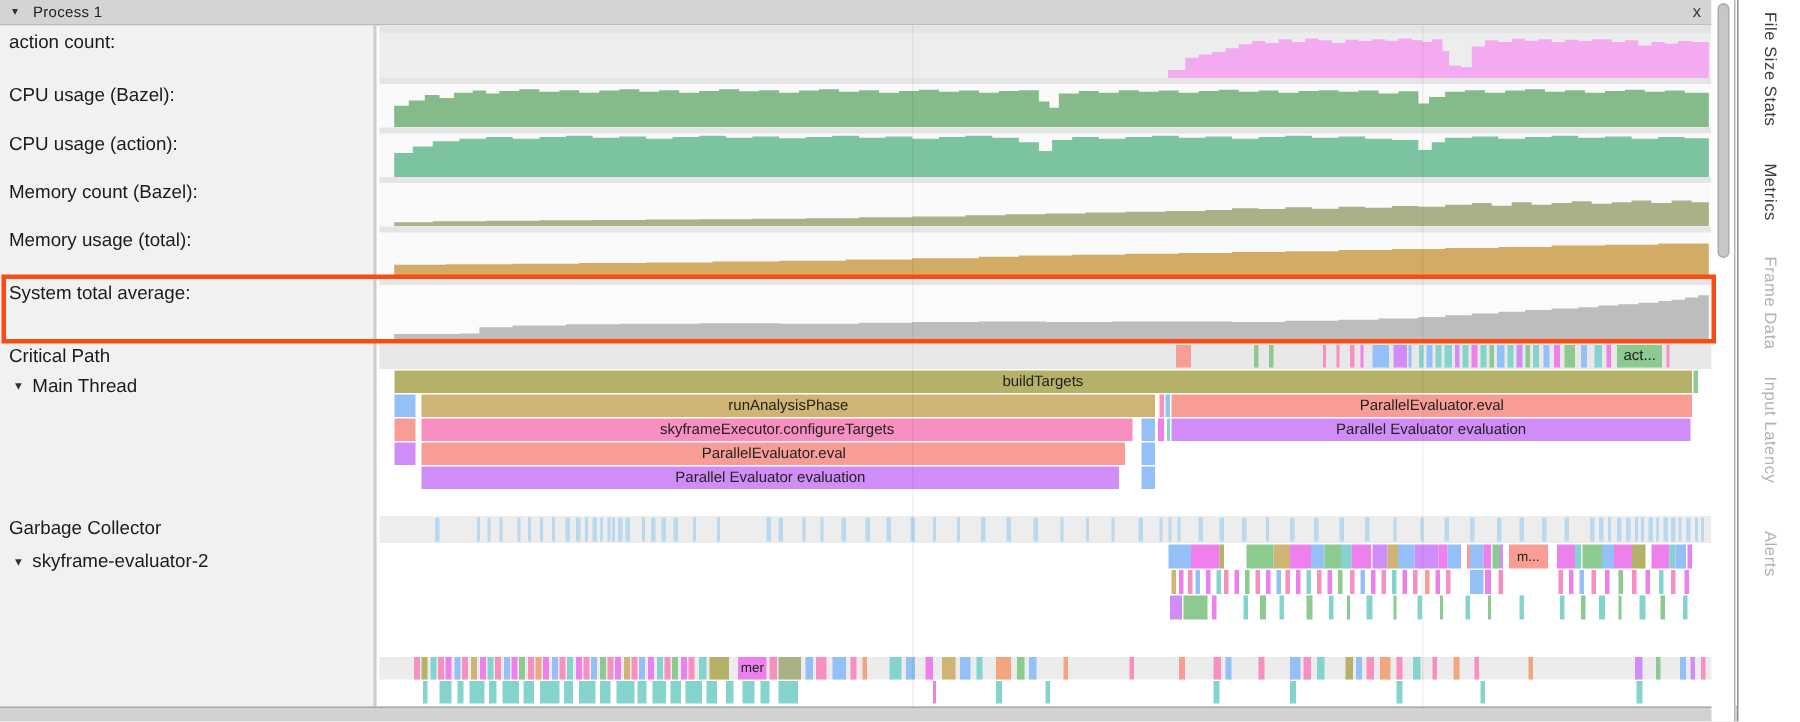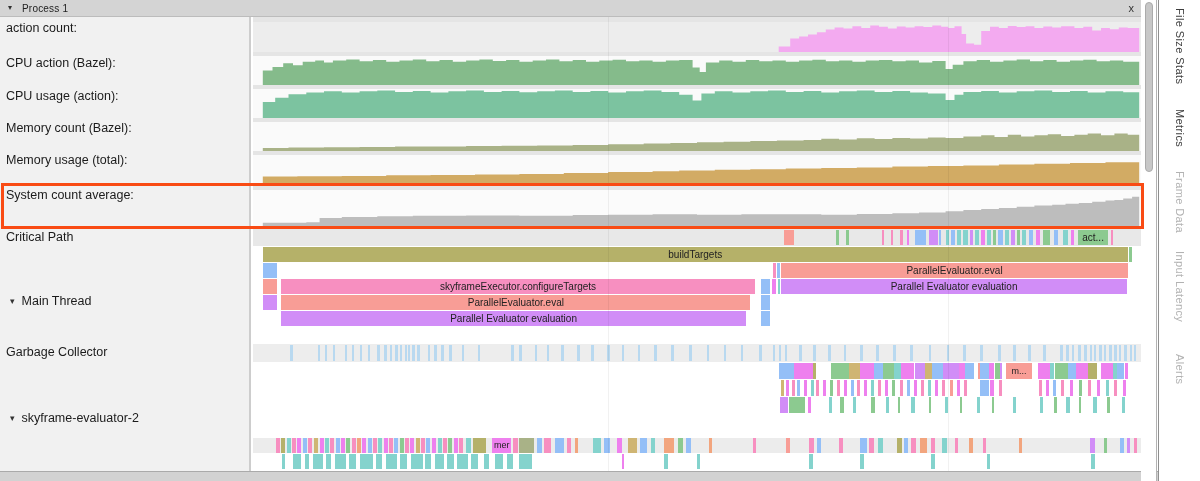--- a/index.html
+++ b/index.html
@@ -11,21 +11,21 @@
 
   .header { position:absolute; left:0; top:0; width:1141px; height:17px; background:#d4d4d4;
     border-bottom:1px solid #bcbcbc; font-size:10px; color:#222; }
   .header .tri { position:absolute; left:8px; top:3px; font-size:8px; color:#333; }
   .header .title { position:absolute; left:22px; top:2.5px; letter-spacing:.2px; }
   .header .close { position:absolute; right:7px; top:2px; font-size:11px; color:#333; cursor:pointer; }
 
   .labels { position:absolute; left:0; top:17px; width:251px; height:454px; background:#f1f1f1;
     border-right:2px solid #cdcdcd; }
   .lbl { position:absolute; left:6px; font-size:12.5px; color:#1b1b1b; white-space:nowrap; }
-  .lbl.indent { left:10px;margin-top:44px; }
+  .lbl.indent { left:10px; }
   .lbl .arrow { display:inline-block; font-size:9px; color:#333; margin-right:7px;
     transform:translateY(-1px); }
 
   .charts { position:absolute; left:253px; top:17px; width:888px; height:454px; background:#fff; }
   .gridline { position:absolute; top:0; height:454px; width:1px; background:rgba(0,0,0,0.055); z-index:5; }
 
   .crow { position:absolute; left:0; width:888px; }
   .crow svg { position:absolute; left:0; bottom:0; width:100%; display:block; }
 
   .track { position:absolute; left:0; width:888px; }
@@ -58,25 +58,25 @@
 
   <div class="trace">
     <div class="header">
       <span class="tri">▾</span>
       <span class="title">Process 1</span>
       <span class="close">x</span>
     </div>
 
     <div class="labels" id="label-panel">
         <div class="lbl" style="top: 4px;"><span>action count:</span></div>
-        <div class="lbl" style="top: 39px;"><span>CPU action (Bazel):</span></div>
+        <div class="lbl" style="top: 39px;"><span>CPU usage (Bazel):</span></div>
         <div class="lbl" style="top: 72px;"><span>CPU usage (action):</span></div>
         <div class="lbl" style="top: 104px;"><span>Memory count (Bazel):</span></div>
         <div class="lbl" style="top: 136px;"><span>Memory usage (total):</span></div>
-        <div class="lbl" style="top: 171px;"><span>System count average:</span></div>
+        <div class="lbl" style="top: 171px;"><span>System total average:</span></div>
         <div class="lbl" style="top: 213px;"><span>Critical Path</span></div>
         <div class="lbl indent" style="top: 233px;"><span class="arrow">▾</span><span>Main Thread</span></div>
         <div class="lbl" style="top: 328px;"><span>Garbage Collector</span></div>
         <div class="lbl indent" style="top: 350px;"><span class="arrow">▾</span><span>skyframe-evaluator-2</span></div>
       </div>
 
     <div class="charts" id="chart-area">
         <div class="gridline" style="left: 355.2px;"></div>
         <div class="gridline" style="left: 695.3px;"></div>
         <div class="crow" style="top: 0px; height: 35px; background: rgb(237, 237, 237); border-top: 5px solid rgb(229, 229, 229);">
@@ -144,20 +144,21 @@
             <div class="seg" style="left: 790.3px; width: 7.1px; height: 15px; line-height: 15px; background: rgb(140, 202, 144);"></div>
             <div class="seg" style="left: 801px; width: 4.4px; height: 15px; line-height: 15px; background: rgb(148, 191, 247);"></div>
             <div class="seg" style="left: 809.9px; width: 5.3px; height: 15px; line-height: 15px; background: rgb(132, 211, 205);"></div>
             <div class="seg" style="left: 817.8px; width: 3.6px; height: 15px; line-height: 15px; background: rgb(238, 128, 238);"></div>
             <div class="seg" style="left: 825px; width: 30.2px; height: 15px; line-height: 15px; background: rgb(140, 202, 144);">act...</div>
             <div class="seg" style="left: 857.8px; width: 2.7px; height: 15px; line-height: 15px; background: rgb(247, 143, 192);"></div>
           </div>
         </div>
         <div class="track" style="top: 246px; height: 15px;">
           <div class="seg" style="left: 9.8px; width: 14.2px; height: 15px; line-height: 15px; background: rgb(148, 191, 247);"></div>
+          <div class="seg" style="left: 28.4px; width: 488.4px; height: 15px; line-height: 15px; background: rgb(207, 181, 115);">runAnalysisPhase</div>
           <div class="seg" style="left: 519.5px; width: 3.6px; height: 15px; line-height: 15px; background: rgb(247, 143, 192);"></div>
           <div class="seg" style="left: 524.4px; width: 2.2px; height: 15px; line-height: 15px; background: rgb(148, 191, 247);"></div>
           <div class="seg" style="left: 528.4px; width: 346.3px; height: 15px; line-height: 15px; background: rgb(248, 157, 150);">ParallelEvaluator.eval</div>
         </div>
         <div class="track" style="top: 262px; height: 15px;">
           <div class="seg" style="left: 9.8px; width: 14.2px; height: 15px; line-height: 15px; background: rgb(248, 157, 150);"></div>
           <div class="seg" style="left: 28.4px; width: 473.3px; height: 15px; line-height: 15px; background: rgb(247, 143, 192);">skyframeExecutor.configureTargets</div>
           <div class="seg" style="left: 507.9px; width: 8.9px; height: 15px; line-height: 15px; background: rgb(148, 191, 247);"></div>
           <div class="seg" style="left: 518.6px; width: 4.4px; height: 15px; line-height: 15px; background: rgb(238, 128, 238);"></div>
           <div class="seg" style="left: 524.8px; width: 2.7px; height: 15px; line-height: 15px; background: rgb(132, 211, 205);"></div>

